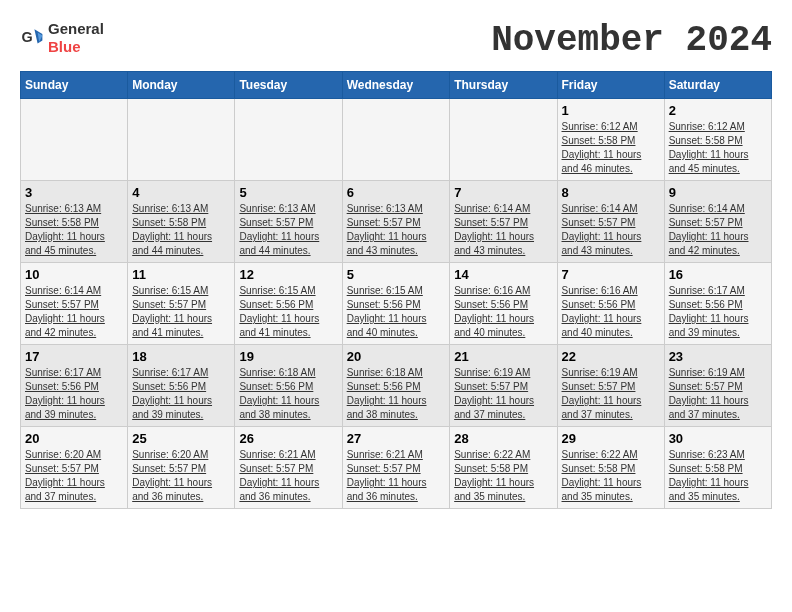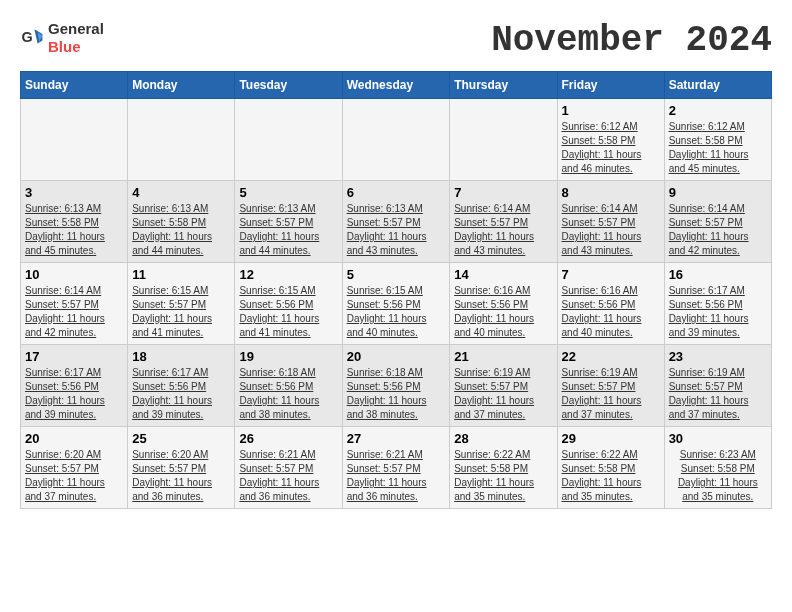--- a/index.html
+++ b/index.html
@@ -296,19 +296,19 @@
 Daylight: 11 hours and 35 minutes.</div>
         </td>
         <td>
           <div class="day-number">29</div>
           <div class="day-info" style="white-space: pre-line;">Sunrise: 6:22 AM
 Sunset: 5:58 PM
 Daylight: 11 hours and 35 minutes.</div>
         </td>
         <td>
           <div class="day-number">30</div>
-          <div class="day-info" style="white-space: pre-line; text-align: center;">Sunrise: 6:23 AM
+          <div class="day-info" style="white-space: pre-line;">Sunrise: 6:23 AM
 Sunset: 5:58 PM
 Daylight: 11 hours and 35 minutes.</div>
         </td>
       </tr>
     </tbody>
 </table>
 
 </body></html>

